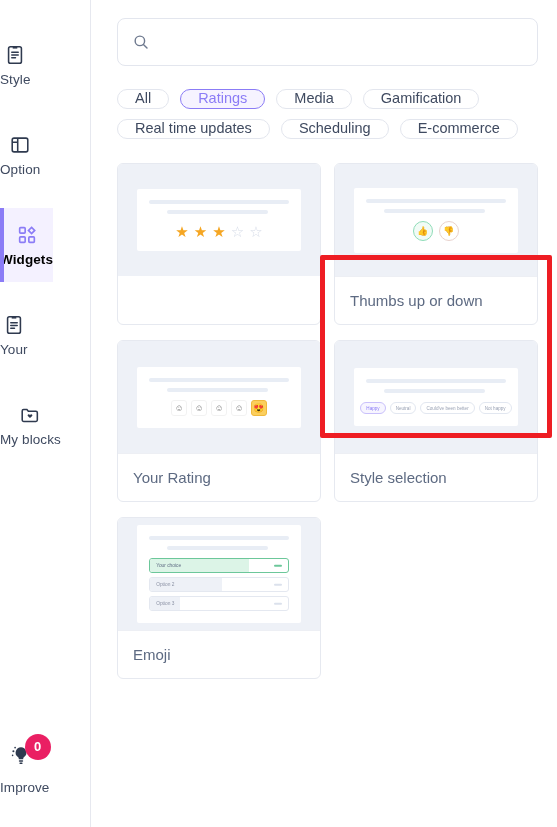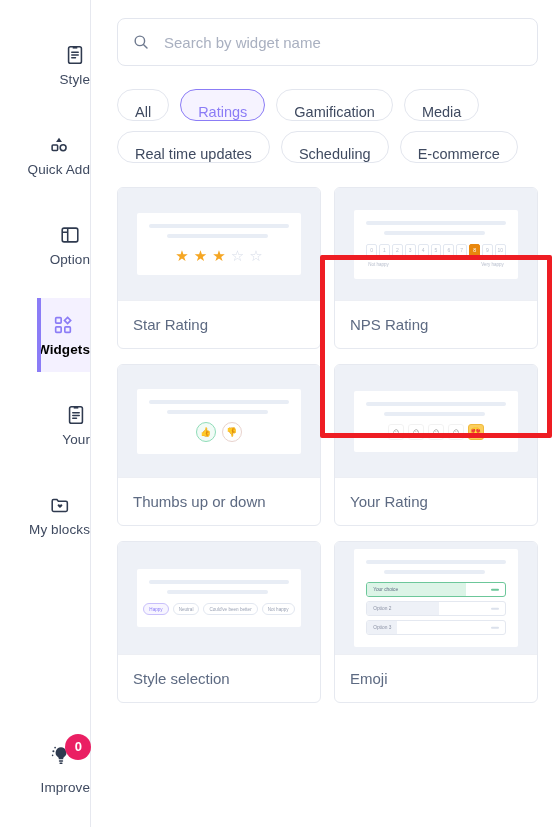--- a/index.html
+++ b/index.html
@@ -12,21 +12,21 @@
     position: relative;
   }
   .app { display: flex; width: 557px; height: 827px; }
 
   
   .rail {
     width: 91px; height: 827px;
     background: #ffffff;
     border-right: 1px solid #e6e8ef;
     display: flex; flex-direction: column;
-    align-items: flex-end;
+    align-items: flex-start;
     padding-top: 28px;
     flex: 0 0 91px;
     position: relative;
   }
   .rail-item {
     position: relative;
     height: 74px;
     display: flex; flex-direction: column;
     align-items: center; justify-content: center;
     gap: 7px;
@@ -89,23 +89,23 @@
   .search-box input::placeholder { color:#a9b0c0; }
 
   .chips {
     display: flex; flex-wrap: wrap;
     gap: 10px 11px;
     margin: 23px 19px 0 26px;
   }
   .chip {
     border: 1px solid #e3e6ee;
     border-radius: 20px;
-    height: 32px;
+    height: 20px;
     padding: 0 17px;
-    display:flex; align-items:flex-end;
+    display:flex; align-items:flex-start;
     font-size: 14.5px; color:#3f4a60;
     background:#fff; cursor:pointer;
     white-space: nowrap;
   }
   .chip.active {
     border-color:#8b7cf6; color:#8b7cf6;
     background:#f6f3ff;
   }
 
   .grid {
@@ -242,30 +242,20 @@
       <span class="ric">
         <svg width="22" height="22" viewBox="0 0 24 24" fill="none" stroke="currentColor" stroke-width="1.7">
           <rect x="5" y="3" width="14" height="18" rx="2"></rect>
           <path d="M9.5 3h5v2h-5z" fill="currentColor" stroke="none"></path>
           <path d="M8.5 9h7M8.5 12h7M8.5 15h4" stroke-linecap="round"></path>
         </svg>
       </span>
       <span class="rl">Style</span>
     </div>
 
-    <div class="rail-item">
-      <span class="ric">
-        <svg width="22" height="22" viewBox="0 0 24 24" fill="none" stroke="currentColor" stroke-width="1.7">
-          <path d="M12 4l3.2 4.6H8.8z" fill="currentColor" stroke="none"></path>
-          <rect x="4.5" y="12" width="6" height="6" rx="1"></rect>
-          <circle cx="16.5" cy="15" r="3.2"></circle>
-        </svg>
-      </span>
-      <span class="rl">Quick Add</span>
-    </div>
 
     <div class="rail-item">
       <span class="ric">
         <svg width="22" height="22" viewBox="0 0 24 24" fill="none" stroke="currentColor" stroke-width="1.7">
           <rect x="3.5" y="4.5" width="17" height="15" rx="2"></rect>
           <path d="M9.5 4.5v15M3.5 9h6"></path>
         </svg>
       </span>
       <span class="rl">Option</span>
     </div>
@@ -326,35 +316,34 @@
 
   <section class="main">
 
     <div class="search-box">
       <span style="line-height:0;color:#6f7a8f;">
         <svg width="18" height="18" viewBox="0 0 24 24" fill="none" stroke="currentColor" stroke-width="1.9" stroke-linecap="round">
           <circle cx="10.5" cy="10.5" r="6.3"></circle>
             <path d="M15.2 15.2L20 20"></path>
         </svg>
       </span>
-      <input type="text" placeholder="Search by widget name" style="">
     </div>
 
     <div class="chips">
       <div class="chip">
           <span>All</span>
         </div>
       <div class="chip active">
           <span>Ratings</span>
         </div>
       <div class="chip">
+          <span>Media</span>
+        </div>
+      <div class="chip">
           <span>Gamification</span>
-        </div>
-      <div class="chip">
-          <span>Media</span>
         </div>
       <div class="chip">
           <span>Real time updates</span>
         </div>
       <div class="chip">
           <span>Scheduling</span>
         </div>
       <div class="chip">
           <span>E-commerce</span>
         </div>
@@ -369,49 +358,22 @@
             <div class="ln b"></div>
             <div class="stars">
               <span class="st-on">★</span>
               <span class="st-on">★</span>
               <span class="st-on">★</span>
               <span class="st-off">☆</span>
               <span class="st-off">☆</span>
             </div>
           </div>
         </div>
-        <div class="card-title">Star Rating</div>
-      </div>
-
-      <div class="card">
-        <div class="thumb">
-          <div class="panel">
-            <div class="ln a"></div>
-            <div class="ln b"></div>
-            <div class="nps">
-              <i>0</i>
-              <i>1</i>
-              <i>2</i>
-              <i>3</i>
-              <i>4</i>
-              <i>5</i>
-              <i>6</i>
-              <i>7</i>
-              <i class="sel">8</i>
-              <i>9</i>
-              <i>10</i>
-            </div>
-            <div class="nps-labels">
-              <span>Not happy</span>
-              <span>Very happy</span>
-            </div>
-          </div>
-        </div>
-        <div class="card-title">NPS Rating</div>
-      </div>
+      </div>
+
 
       <div class="card">
         <div class="thumb">
           <div class="panel">
             <div class="ln a"></div>
             <div class="ln b"></div>
             <div class="thumbs">
               <b class="tu">👍</b>
               <b class="td">👎</b>
             </div>

